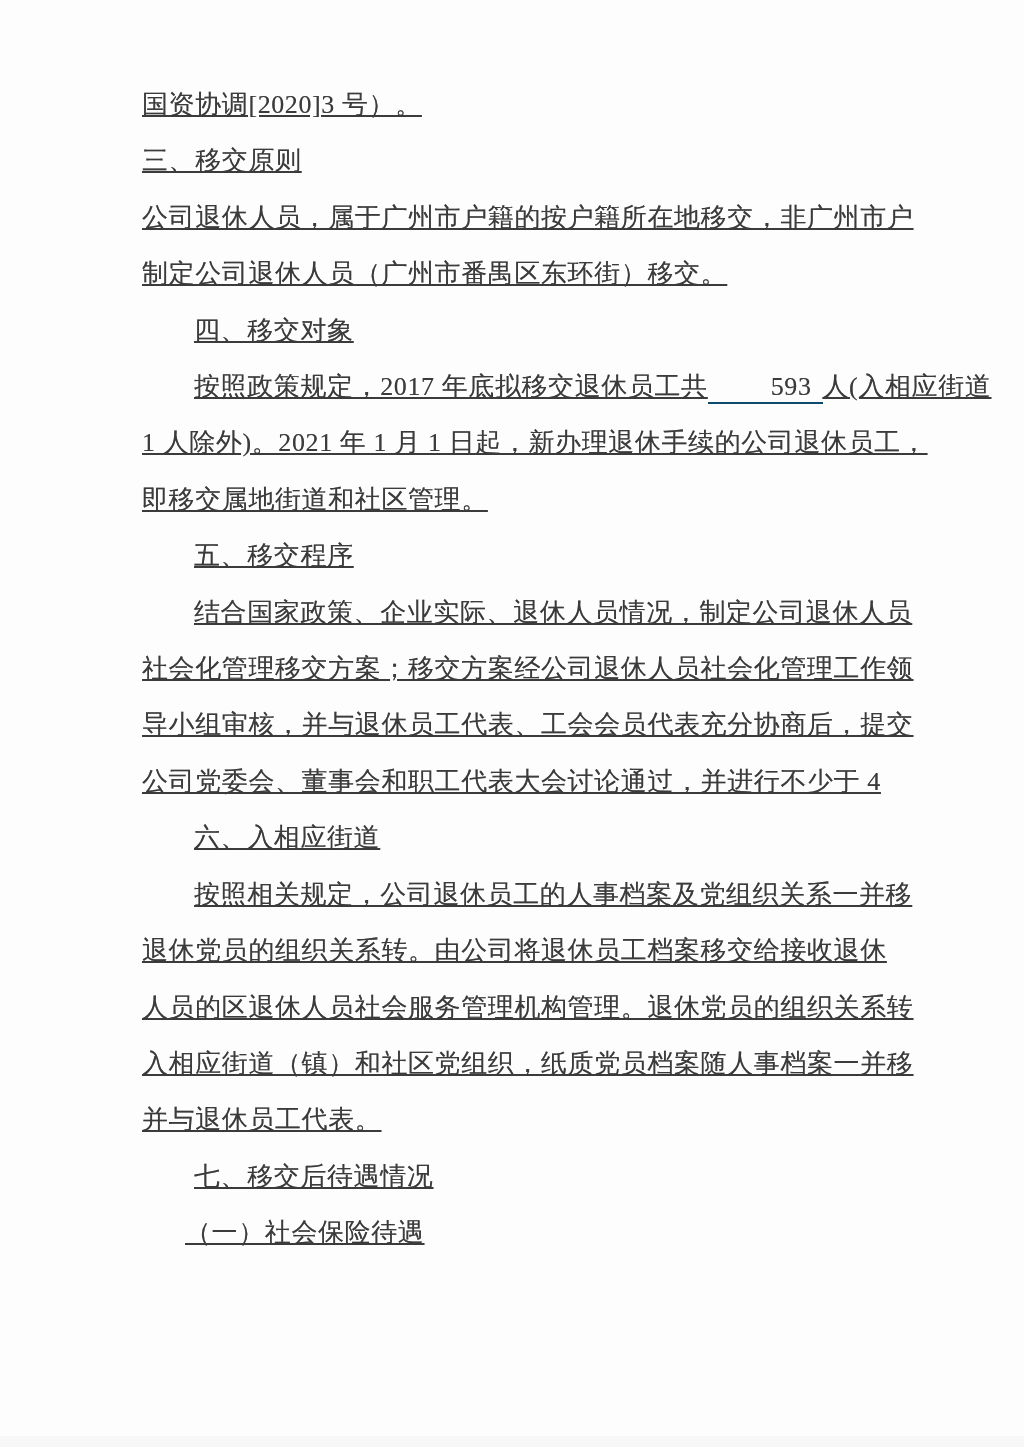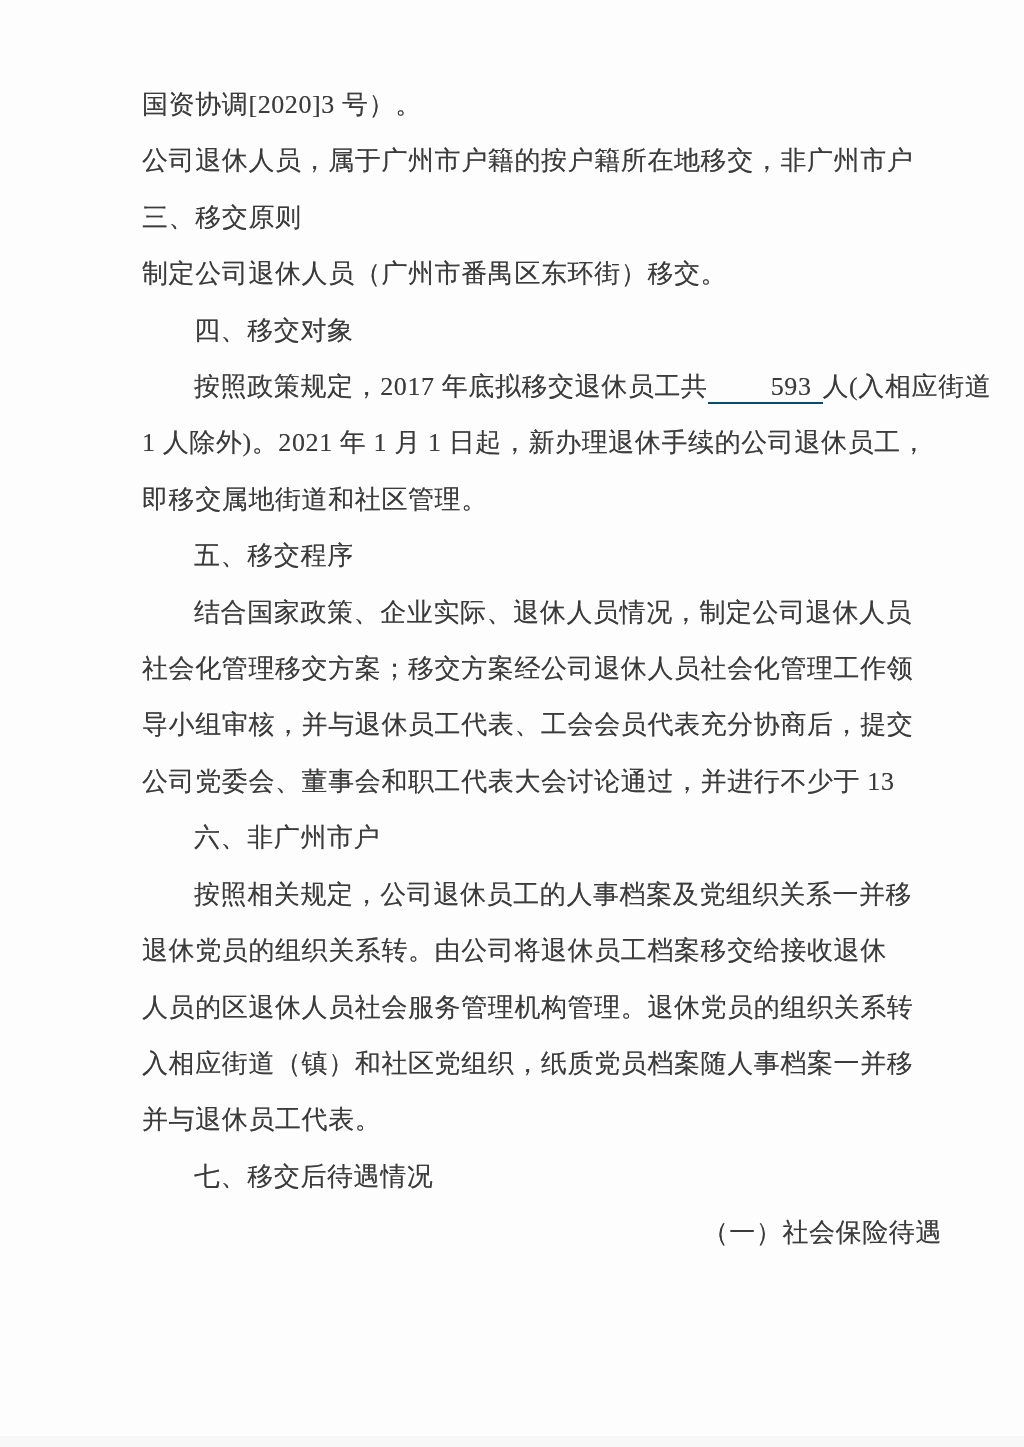--- a/index.html
+++ b/index.html
@@ -27,27 +27,27 @@
     top: 77px;
     width: 800px;
     color: #3b3b3b;
   }
   .line {
     font-size: 26px;
     line-height: 56.4px;
     letter-spacing: 0.6px;
     white-space: nowrap;
     text-shadow: 0 0 0.6px rgba(60,60,60,0.55); 
+    text-decoration: underline;
   }
   .indent {
     text-indent: 52px;
   }
   .indent-sub {
     text-indent: 43px;
-    text-align: right;
   }
   .u-val {
     display: inline-block;
     border-bottom: 2px solid #0c4a6e;
     padding: 0 11px;
     line-height: 30px;
   }
   .scan-edge {
     position: absolute;
     left: 0;
@@ -57,38 +57,38 @@
     background: #f7f7f7;
   }
 </style>
 </head>
 <body>
 
 <div class="page">
   <div class="doc-body">
 
     <div class="line">国资协调[2020]3 号）。</div>
+    <div class="line">三、移交原则</div>
     <div class="line">公司退休人员，属于广州市户籍的按户籍所在地移交，非广州市户</div>
-    <div class="line">三、移交原则</div>
     <div class="line">制定公司退休人员（广州市番禺区东环街）移交。</div>
 
     <div class="line indent">四、移交对象</div>
     <div class="line indent">
       <span>按照政策规定，2017 年底拟移交退休员工共</span><span class="u-val">593</span><span>人(入相应街道</span>
     </div>
     <div class="line">1 人除外)。2021 年 1 月 1 日起，新办理退休手续的公司退休员工，</div>
     <div class="line">即移交属地街道和社区管理。</div>
 
     <div class="line indent">五、移交程序</div>
     <div class="line indent">结合国家政策、企业实际、退休人员情况，制定公司退休人员</div>
     <div class="line">社会化管理移交方案；移交方案经公司退休人员社会化管理工作领</div>
     <div class="line">导小组审核，并与退休员工代表、工会会员代表充分协商后，提交</div>
-    <div class="line">公司党委会、董事会和职工代表大会讨论通过，并进行不少于 13</div>
+    <div class="line">公司党委会、董事会和职工代表大会讨论通过，并进行不少于 4</div>
 
-    <div class="line indent">六、非广州市户</div>
+    <div class="line indent">六、入相应街道</div>
     <div class="line indent">按照相关规定，公司退休员工的人事档案及党组织关系一并移</div>
     <div class="line">退休党员的组织关系转。由公司将退休员工档案移交给接收退休</div>
     <div class="line">人员的区退休人员社会服务管理机构管理。退休党员的组织关系转</div>
     <div class="line">入相应街道（镇）和社区党组织，纸质党员档案随人事档案一并移</div>
     <div class="line">并与退休员工代表。</div>
 
     <div class="line indent">七、移交后待遇情况</div>
     <div class="line indent-sub">（一）社会保险待遇</div>
 
   </div>

